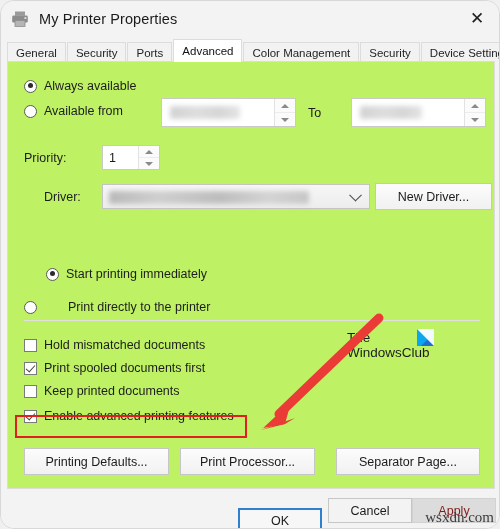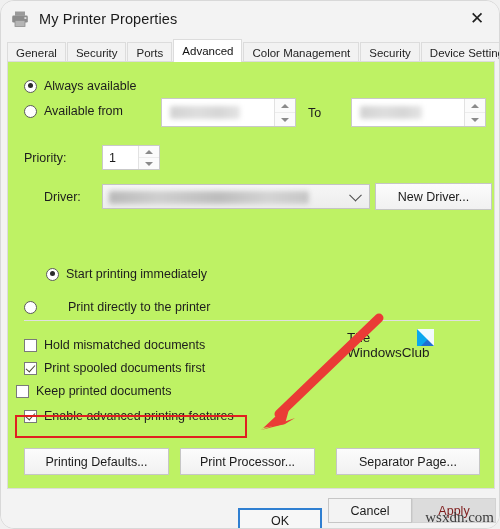--- a/index.html
+++ b/index.html
@@ -454,21 +454,21 @@
       <div class="row" style="left:16px; top:276px;">
         <span class="checkbox"></span>
         <span class="ctl-label">Hold mismatched documents</span>
       </div>
 
       <div class="row" style="left:16px; top:299px;">
         <span class="checkbox checked"></span>
         <span class="ctl-label">Print spooled documents first</span>
       </div>
 
-      <div class="row" style="left:8px; top:322px;">
+      <div class="row" style="left:16px; top:322px;">
         <span class="checkbox"></span>
         <span class="ctl-label">Keep printed documents</span>
       </div>
 
       <div class="row" style="left:16px; top:347px;">
         <span class="checkbox checked"></span>
         <span class="ctl-label">Enable advanced printing features</span>
       </div>
 
       <div class="btn wide-action" style="position:absolute; left:16px;  top:386px; width:145px;">Printing Defaults...</div>

